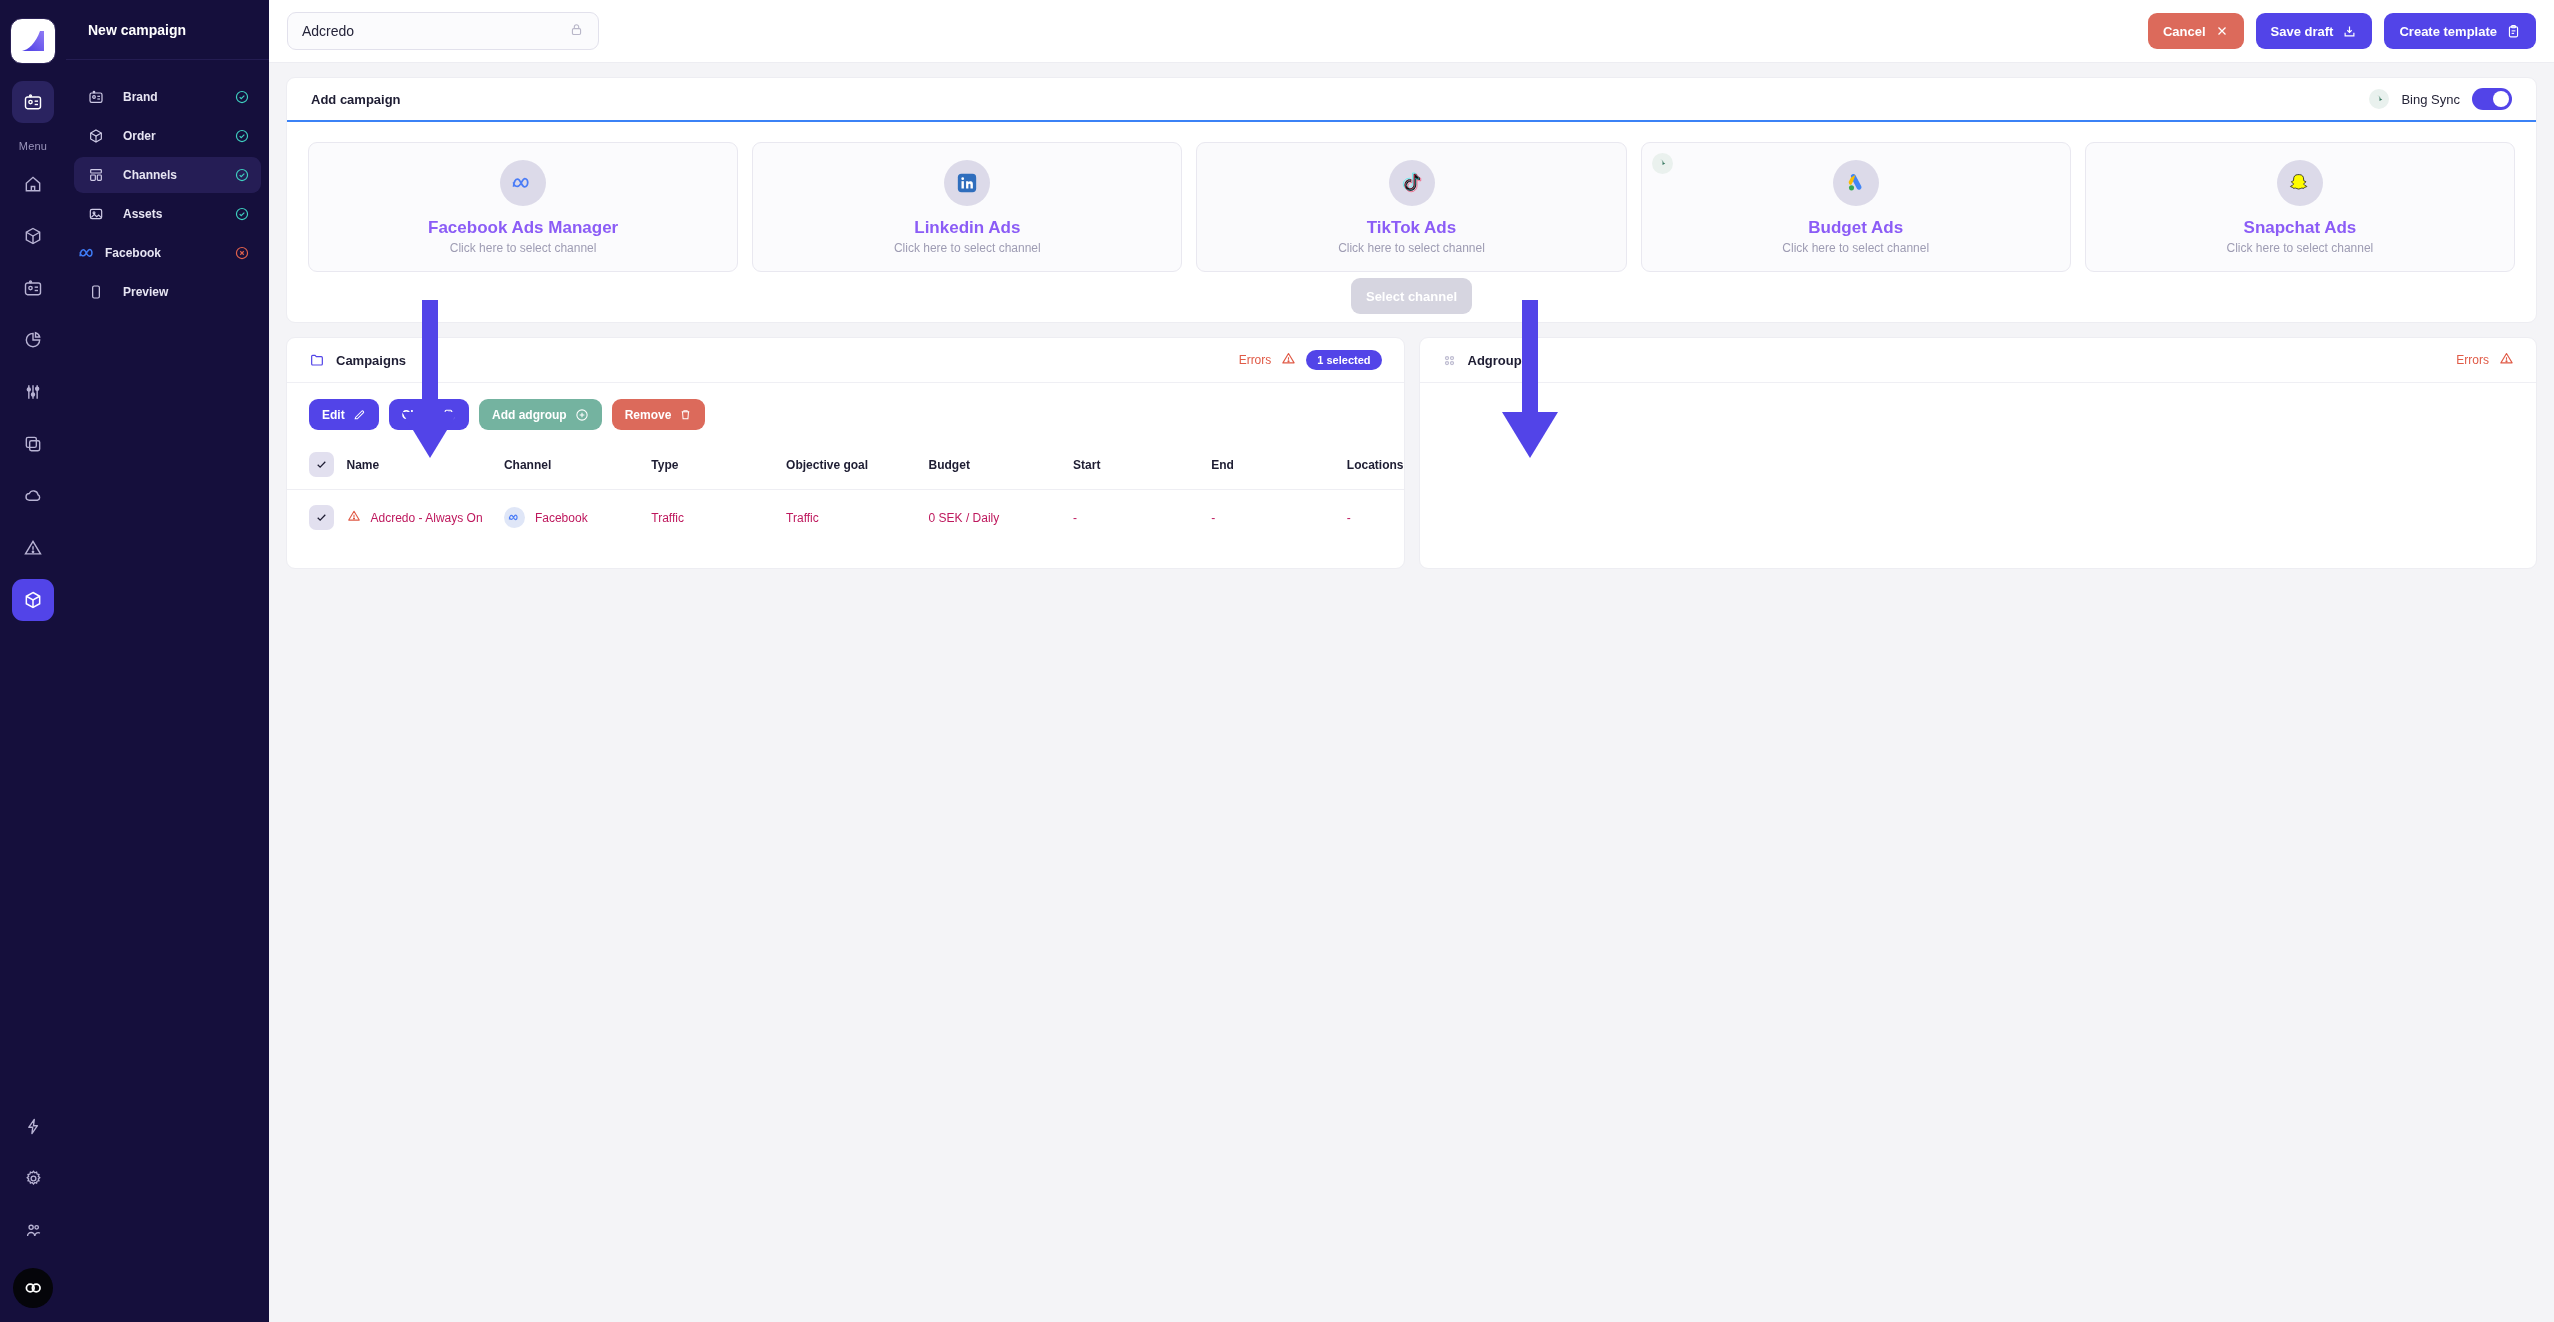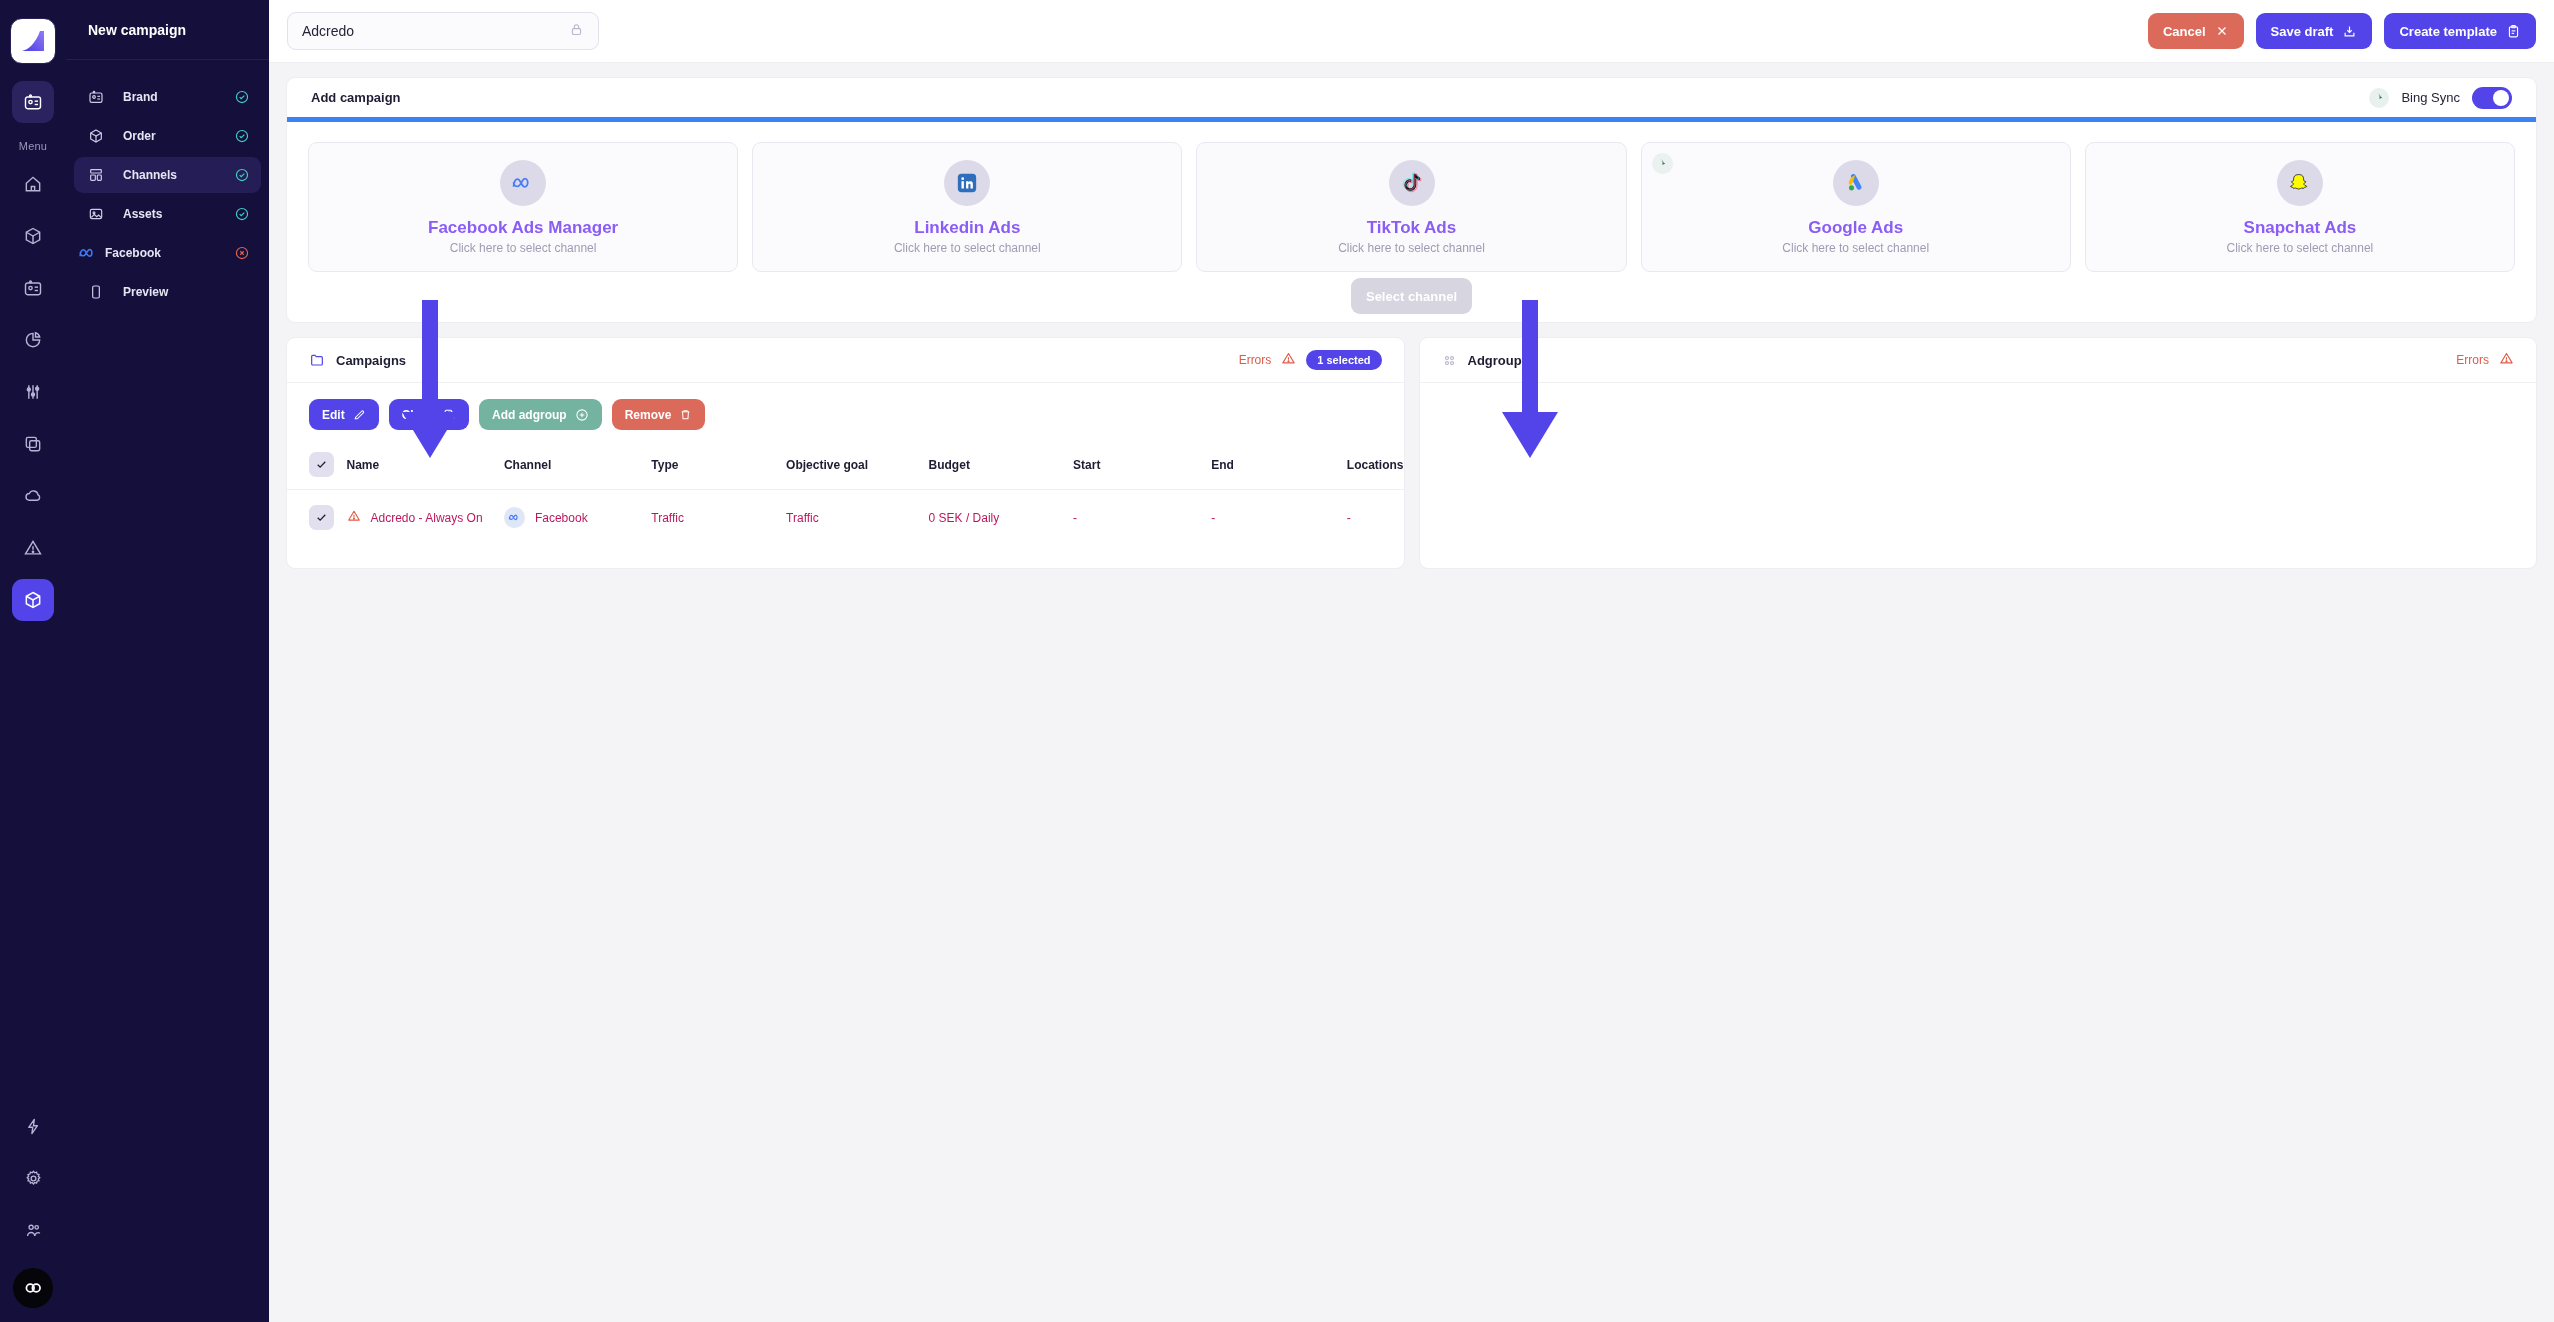--- a/index.html
+++ b/index.html
@@ -107,21 +107,21 @@
   .btn-gray { background: #d6d5e0; color: #ffffff; cursor: default; }
   .topbar .btn { margin-left: 12px; }
 
   
   .content { padding: 14px 17px 0 17px; }
 
   
   .panel { background: #ffffff; border-radius: 9px; border: 1px solid #ededf2; }
   .panel-head {
     height: 44px; display:flex; align-items:center;
-    padding: 0 24px; border-bottom: 5px solid #3b82f6;
+    padding: 0 24px; border-bottom: 2px solid #3b82f6;
   }
   .panel-title { font-size: 13px; font-weight: bold; color: #1e1d33; }
   .panel-head-right { margin-left:auto; display:flex; align-items:center; gap: 12px; }
   .bing-chip {
     width: 20px; height: 20px; border-radius: 50%;
     background: #e9f1ee; display:flex; align-items:center; justify-content:center;
   }
   .bing-label { font-size: 13px; color: #262539; }
   .toggle {
     width: 40px; height: 22px; border-radius: 11px; background: #5244e8;
@@ -539,21 +539,21 @@
                 <path d="M7 3 L12 5 v10 l6-3 -4-2 -1-4 Z" fill="#3a7a63"></path>
               </svg>
             </span>
             <span class="chan-bubble">
               <svg width="22" height="22" viewBox="0 0 24 24">
                 <path d="M11.3 3.4 L17.8 15.6 a2.7 2.7 0 0 1 -4.7 2.6 L6.6 6 a2.7 2.7 0 0 1 4.7-2.6 Z" fill="#4285f4"></path>
                 <path d="M11.3 3.4 L6.6 6 l-2.2 4 a2.7 2.7 0 0 0 2.4 4 l2-3.6 Z" fill="#fbbc04"></path>
                 <circle cx="7.1" cy="17.3" r="2.8" fill="#34a853"></circle>
               </svg>
             </span>
-            <div class="chan-name">Google Ads</div>
+            <div class="chan-name">Budget Ads</div>
             <div class="chan-sub">Click here to select channel</div>
           </div>
 
           <div class="chan-card">
             <span class="chan-bubble">
               <svg width="21" height="21" viewBox="0 0 24 24">
                 <path d="M12 3 c3.2 0 4.7 2.4 4.7 5 0 1 .1 2 .5 2.3 .6 .4 1.6 .2 2 .7 .3 .5-.7 1.3-1.9 1.9 -.6 .3-.6 .6-.3 1.2 .5 1 1.6 1.8 3 2 .4 .1 .4 .6 0 .8 -.8 .4-1.8 .5-2.3 .7 -.3 .2-.2 .8-.6 1 -.5 .2-1.4-.2-2.5-.2 -1.2 0-2 1.1-3.6 1.1 s-2.4-1.1-3.6-1.1 c-1.1 0-2 .4-2.5 .2 -.4-.2-.3-.8-.6-1 -.5-.2-1.5-.3-2.3-.7 -.4-.2-.4-.7 0-.8 1.4-.2 2.5-1 3-2 .3-.6 .3-.9-.3-1.2 -1.2-.6-2.2-1.4-1.9-1.9 .4-.5 1.4-.3 2-.7 .4-.3 .5-1.3 .5-2.3 0-2.6 1.5-5 4.7-5 Z" fill="#fffc00" stroke="#1a1a1a" stroke-width=".9"></path>
               </svg>
             </span>
             <div class="chan-name">Snapchat Ads</div>

